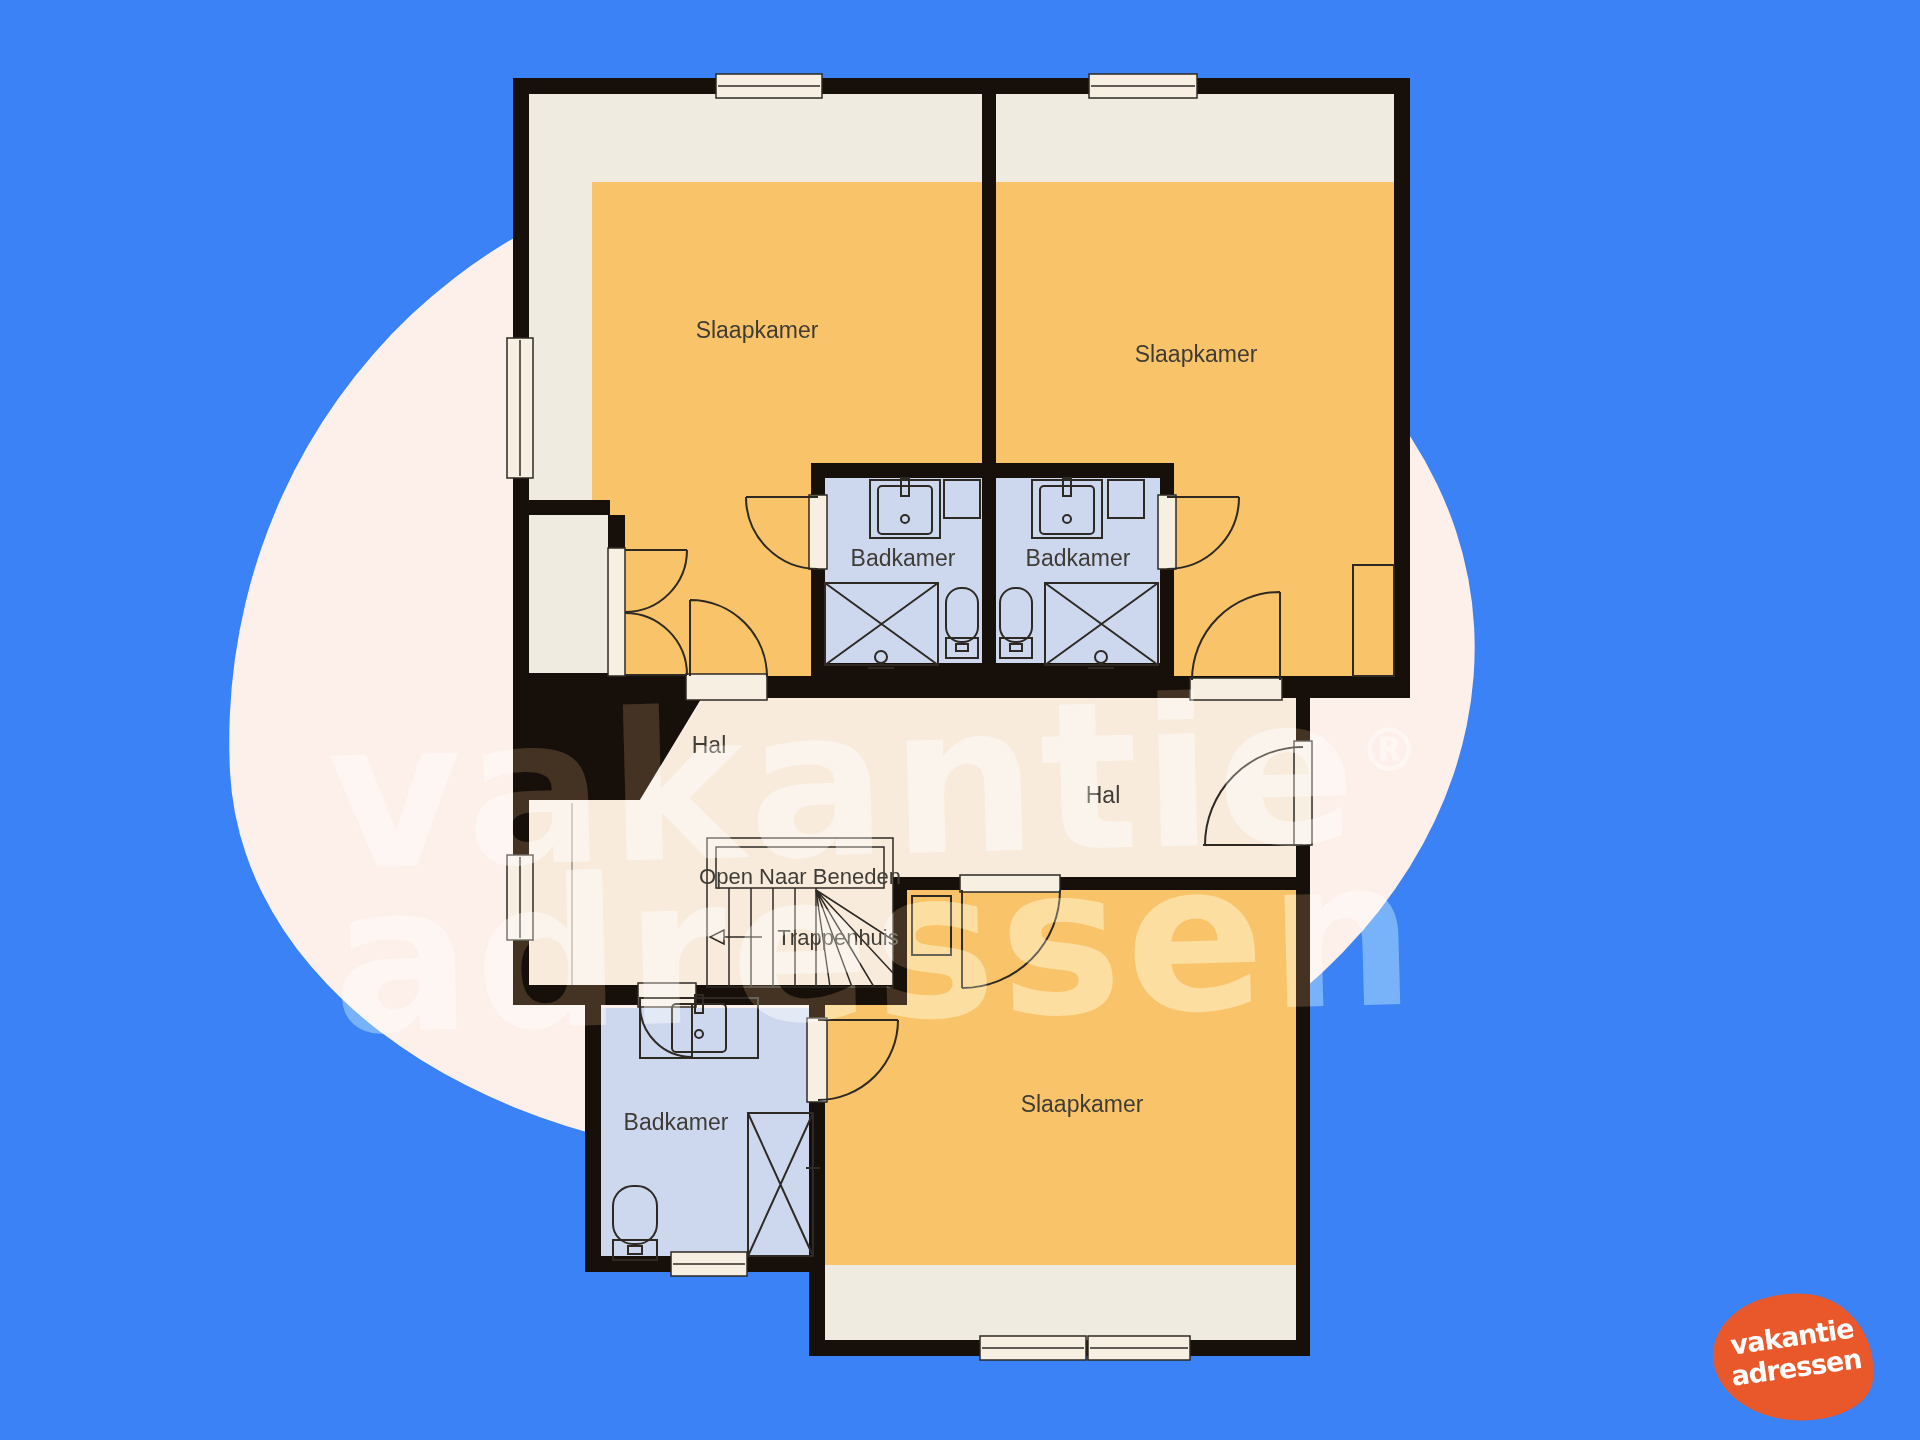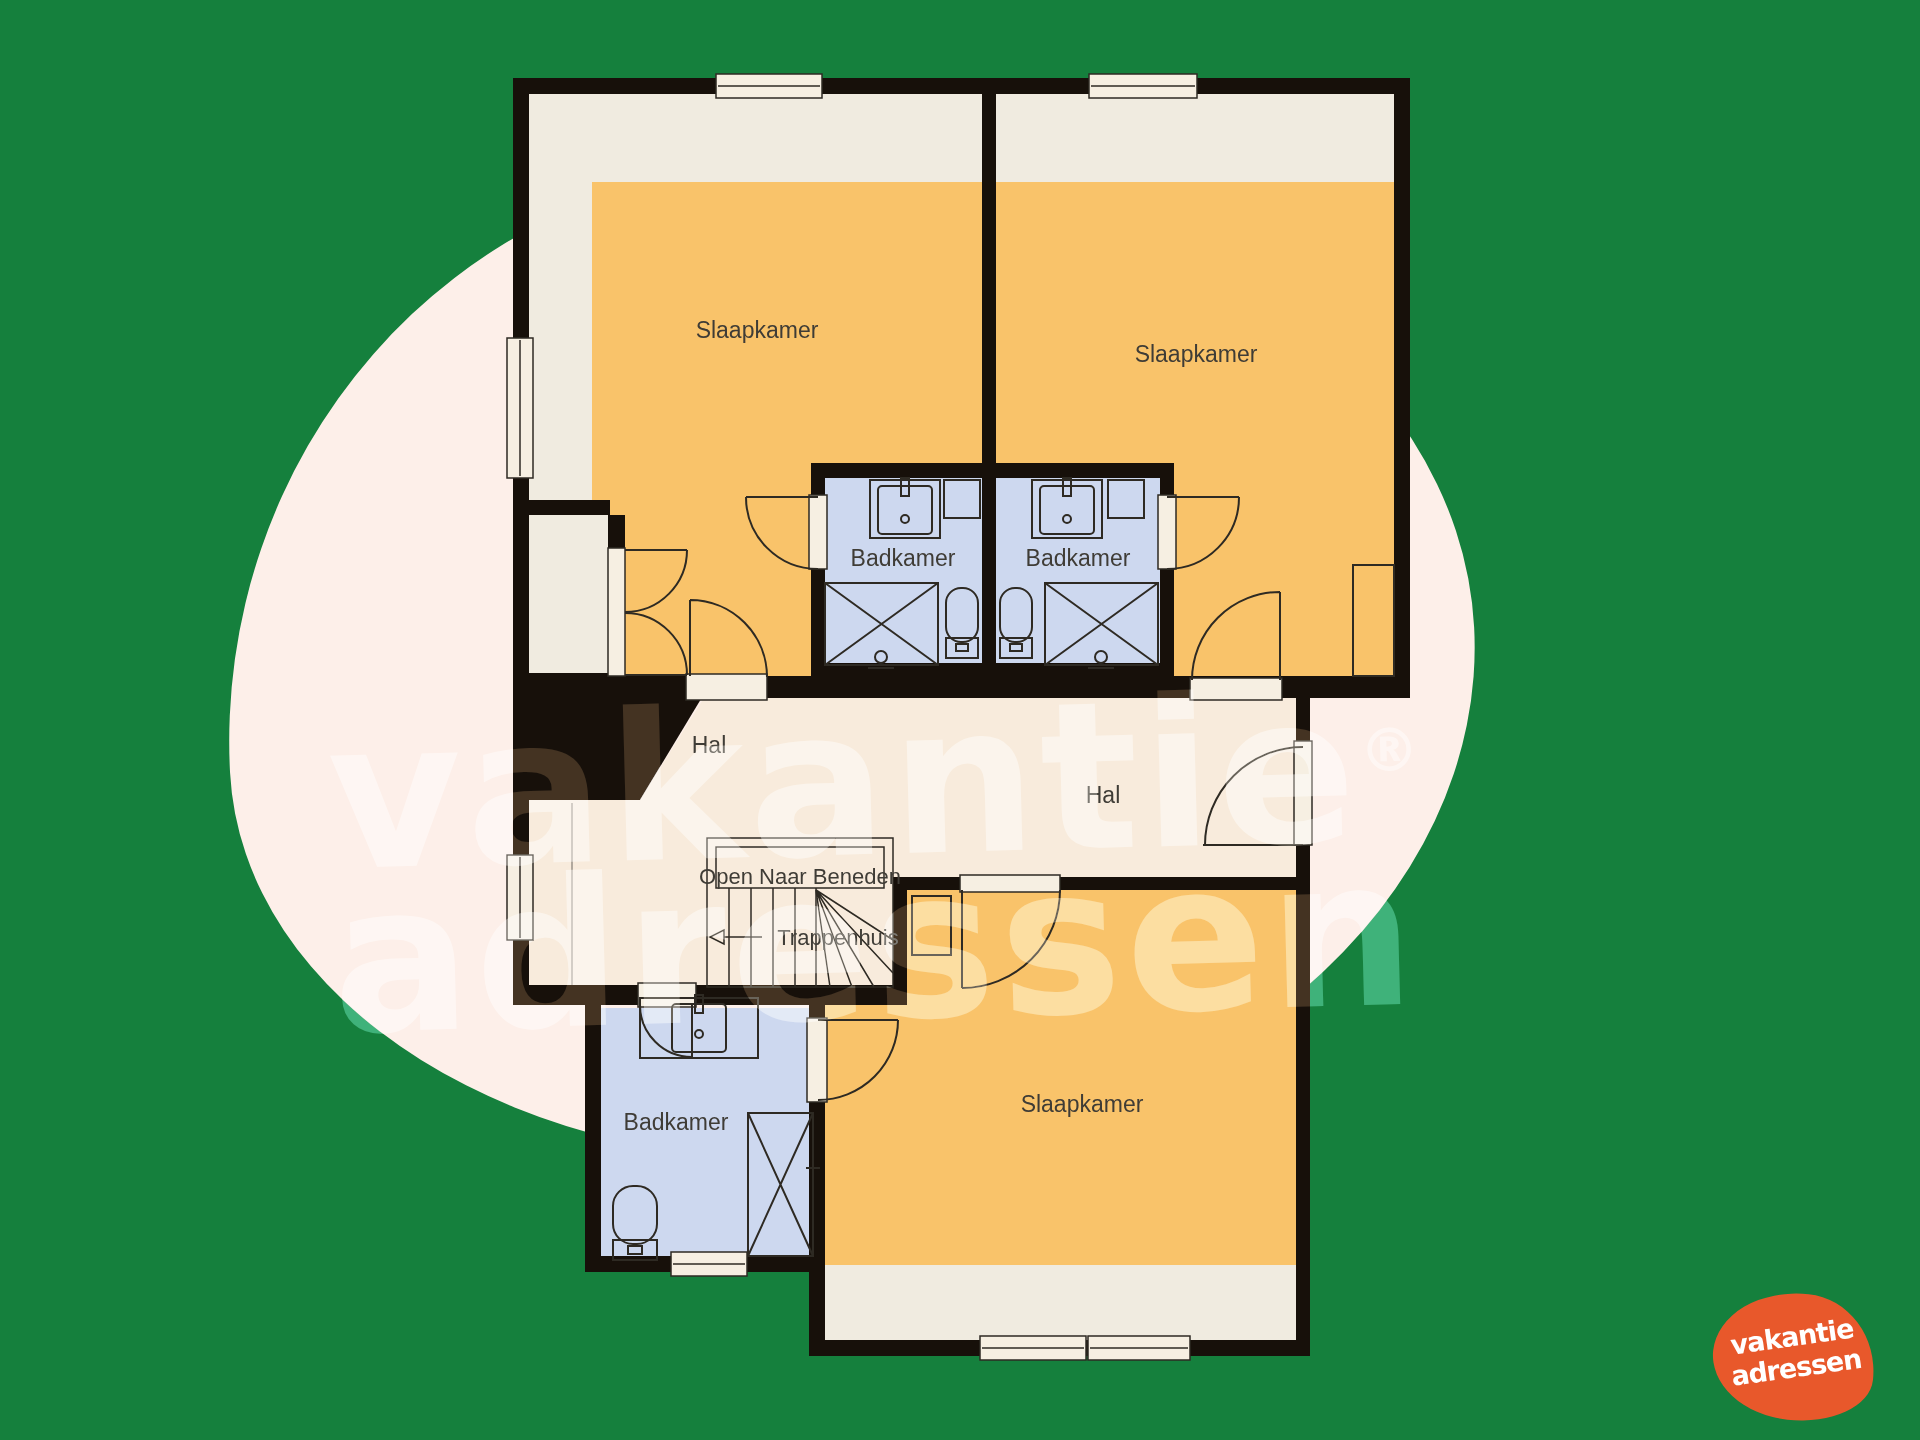--- a/index.html
+++ b/index.html
@@ -1,16 +1,16 @@
 <!DOCTYPE html>
 <html><head>
 <meta charset="utf-8">
 <style>
   html,body{margin:0;padding:0;background:#ffffff;}
-  #canvas{position:relative;width:1920px;height:1440px;background:#15803d;overflow:hidden;
+  #canvas{position:relative;width:1920px;height:1440px;background:#3b82f6;overflow:hidden;
           font-family:"Liberation Sans", sans-serif;}
   #bg-blob{position:absolute;left:225px;top:160px;width:1250px;height:1000px;
            background:#fdefe9;border-radius:45% 55% 52% 48% / 58% 50% 50% 42%;
            transform:rotate(-3deg);}
   #plan-svg{position:absolute;left:0;top:0;width:1920px;height:1440px;}
   .room-label{font-family:"Liberation Sans", sans-serif;font-size:23px;fill:#3f3c36;}
   .small-label{font-family:"Liberation Sans", sans-serif;font-size:22px;fill:#3f3c36;}
   #watermark{position:absolute;left:330px;top:698px;width:1300px;color:#ffffff;
              mix-blend-mode:soft-light;opacity:0.95;font-family:"DejaVu Sans", sans-serif;
              font-weight:bold;font-size:205px;line-height:0.8;letter-spacing:4px;

